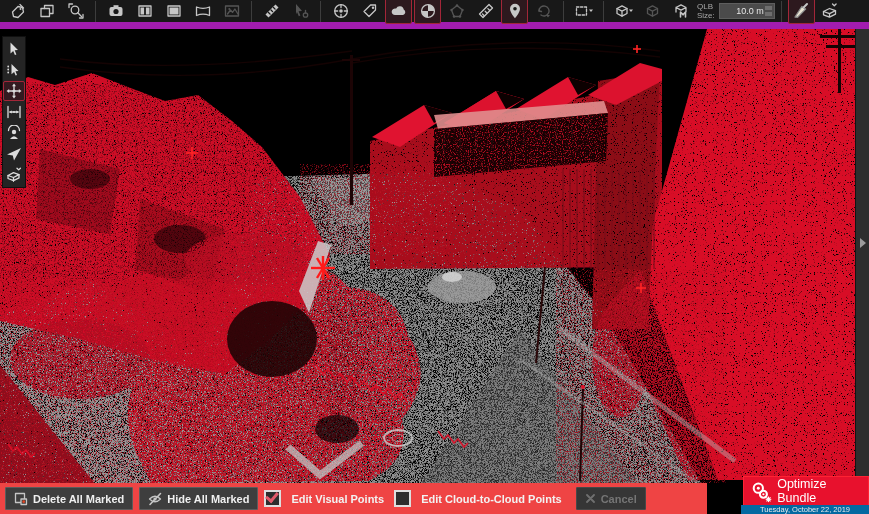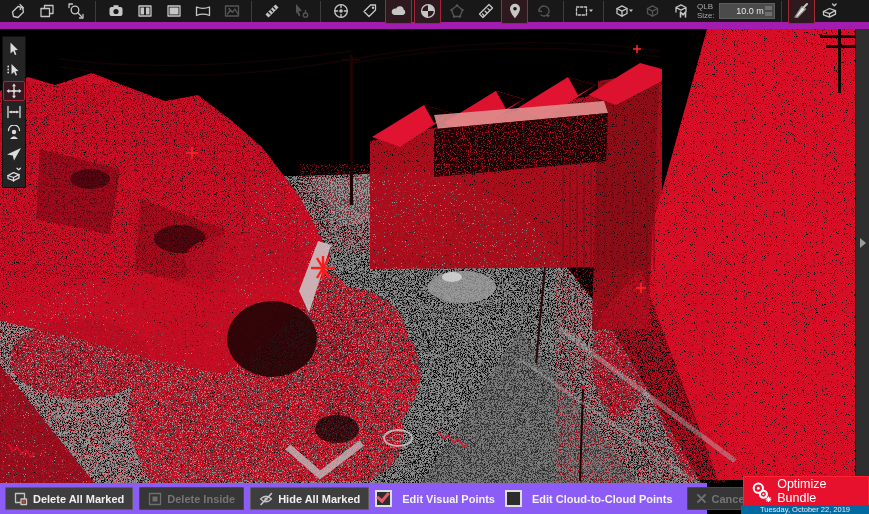--- a/index.html
+++ b/index.html
@@ -40,21 +40,21 @@
   .sidebar svg.ic{stroke:#dcdcdc}
   .sidebar .f{fill:#dcdcdc}
 
   
   .rightstrip{position:absolute;top:29px;right:0;width:14px;height:454px;background:#2e2e2e;
               border-left:1px solid #141414;z-index:5;box-sizing:border-box}
   .rarrow{position:absolute;top:209px;left:4px;width:0;height:0;
           border-left:6px solid #9c9c9c;border-top:5px solid transparent;border-bottom:5px solid transparent}
 
   
-  .bottombar{position:absolute;left:0;bottom:0;width:707px;height:31px;background:#8b5cf6;
+  .bottombar{position:absolute;left:0;bottom:0;width:707px;height:31px;background:#ef4444;
              display:flex;align-items:center;padding:7px 5px;box-sizing:border-box;gap:6px;z-index:7}
   .bbtn{height:21px;display:flex;align-items:center;gap:5px;padding:0 8px;background:#3e3e3e;
         border:1px solid #5c5c5c;color:#f0f0f0;font-size:11px;font-weight:bold;white-space:nowrap;
         border-radius:1px}
   .bbtn.disabled{color:#757575;border-color:#484848;background:#363636}
   .bbtn.disabled svg.ic{opacity:.4}
   .cbgroup{margin-left:auto;display:flex;align-items:center;gap:10px;margin-right:134px}
   .cbox{width:13px;height:13px;border:2px solid #dedede;background:#2d2d2d;position:relative;flex:0 0 auto}
   .cbox.checked::after{content:"";position:absolute;left:2px;top:-2px;width:5px;height:9px;
         border-right:3px solid #e25a6a;border-bottom:3px solid #e25a6a;transform:rotate(40deg)}
@@ -448,27 +448,20 @@
 
 <div class="bottombar">
   <div class="bbtn">
     <svg class="ic" width="14" height="14" viewBox="0 0 14 14">
         <rect x="1.5" y="1.5" width="9" height="9"></rect>
         <rect x="7" y="7" width="5.5" height="5.5" fill="#3e3e3e" stroke="#c6c6c6"></rect>
         <circle cx="9.7" cy="9.7" r="1.4" fill="#d42" stroke="none"></circle>
       </svg>
     <span>Delete All Marked</span>
   </div>
-  <div class="bbtn disabled">
-    <svg class="ic" width="14" height="14" viewBox="0 0 14 14">
-        <rect x="1.5" y="1.5" width="11" height="11"></rect>
-        <rect x="4.5" y="4.5" width="5" height="5" class="f"></rect>
-      </svg>
-    <span>Delete Inside</span>
-  </div>
   <div class="bbtn">
     <svg class="ic" width="14" height="14" viewBox="0 0 14 14">
         <path d="M1.5 7 q5.5 -5.5 11 0 q-5.5 5.5 -11 0 z"></path>
         <circle cx="7" cy="7" r="1.6" class="f"></circle>
         <path d="M2 12.5 L12.5 1.5" stroke-width="1.6"></path>
       </svg>
     <span>Hide All Marked</span>
   </div>
 
   <div class="cbgroup">

